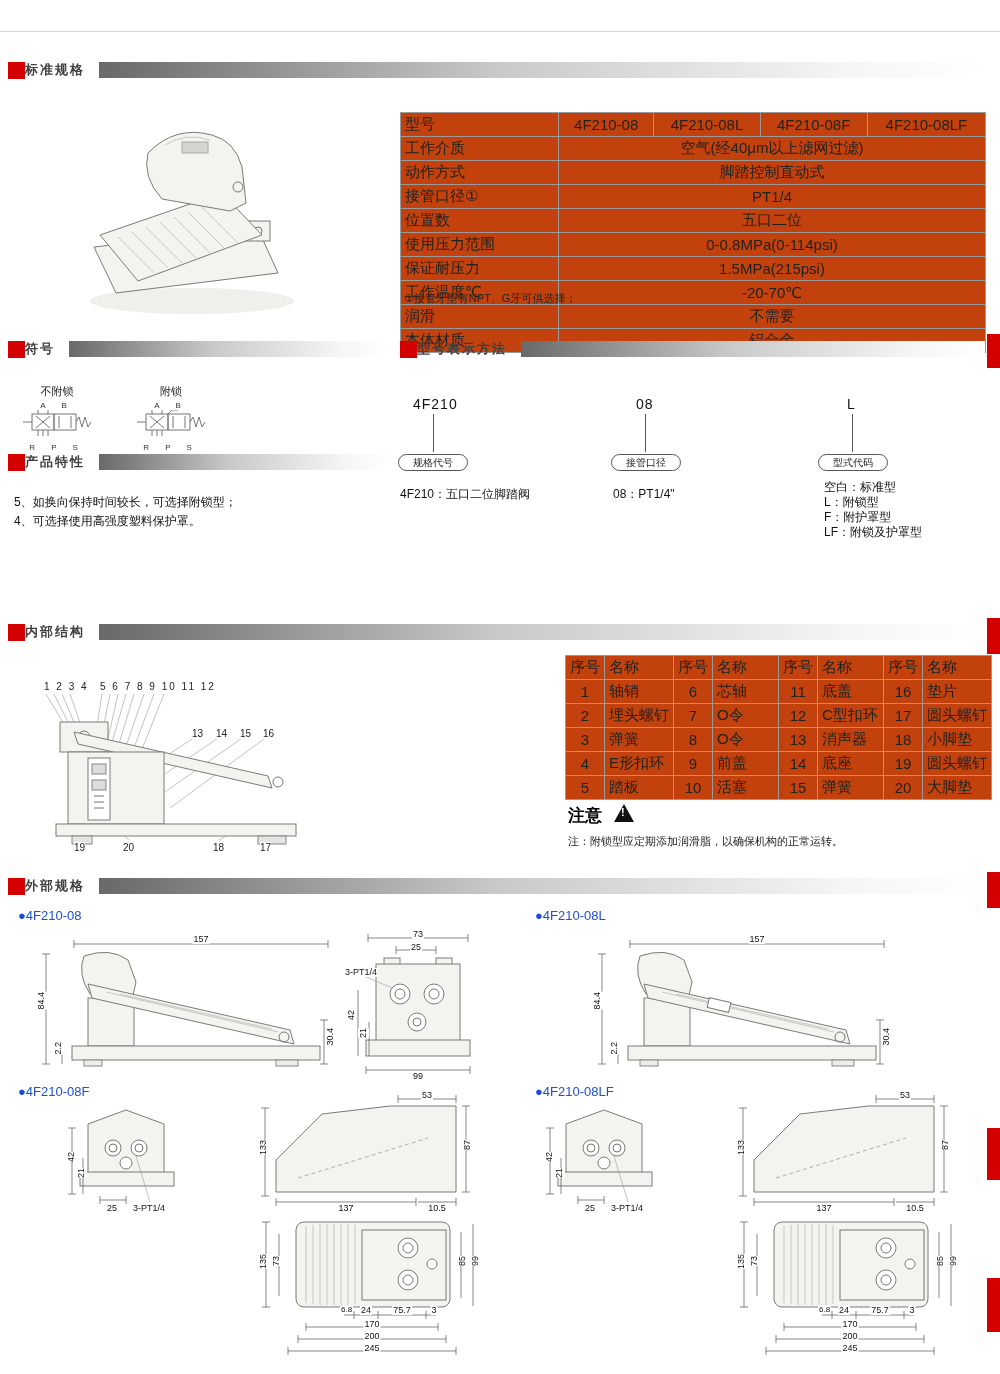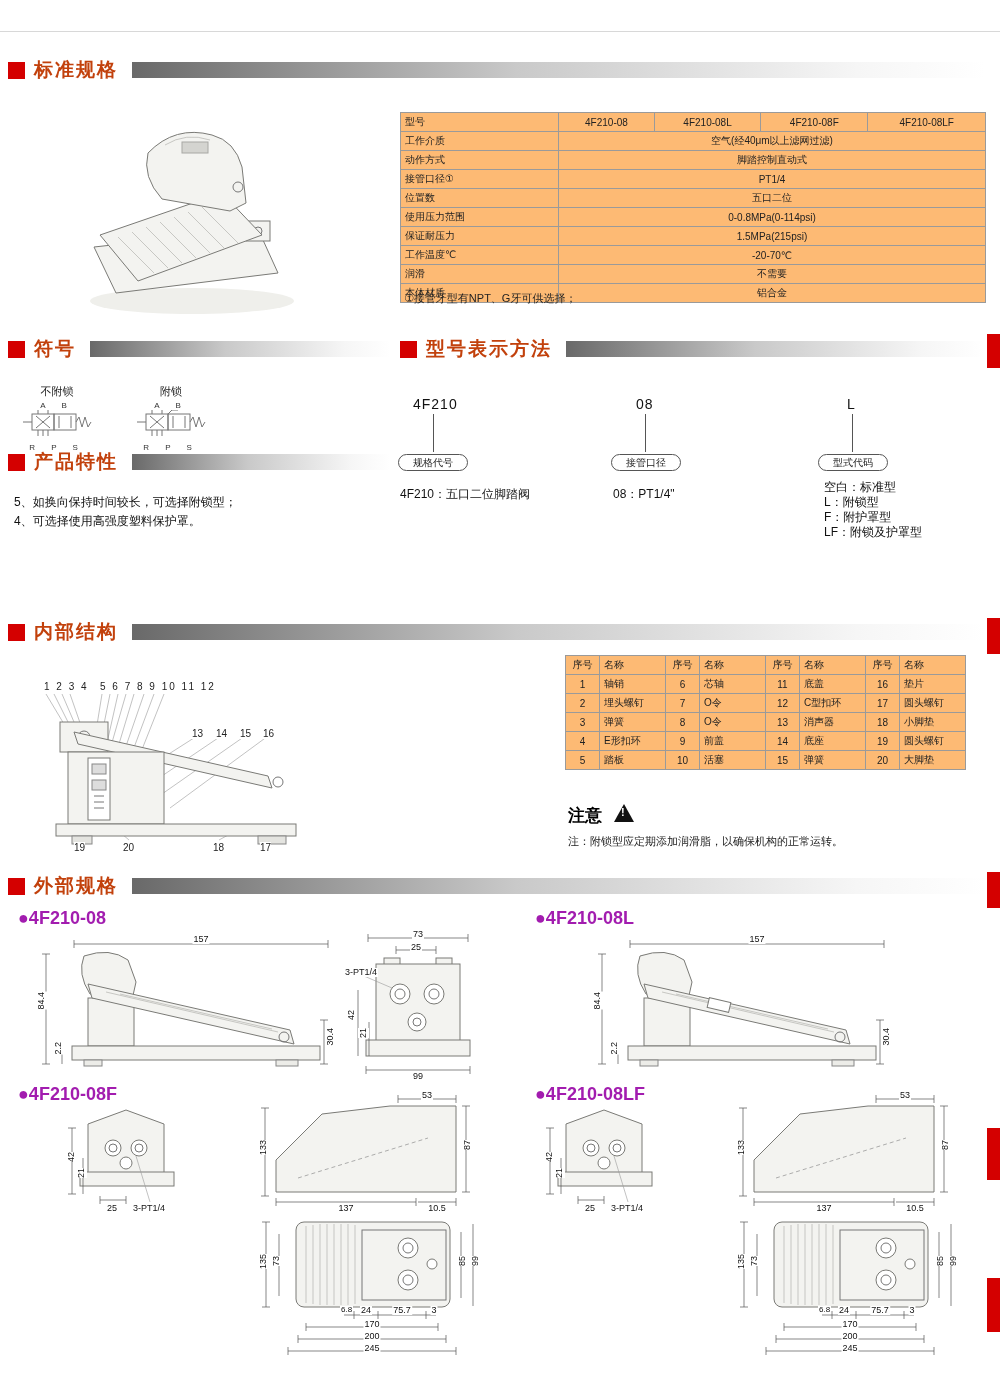--- a/index.html
+++ b/index.html
@@ -3,26 +3,26 @@
 <meta charset="utf-8">
 <style>
   *{margin:0;padding:0;box-sizing:border-box}
   html,body{background:#fff}
   .page{position:relative;width:1000px;height:1374px;background:#ffffff;
         font-family:"Liberation Sans","DejaVu Sans",sans-serif;color:#111;overflow:hidden}
   .topline{position:absolute;left:0;top:31px;width:1000px;height:1px;background:#d8d8d8}
   
   .sec{position:absolute;display:flex;align-items:center;height:26px}
   .sec .sq{width:17px;height:17px;background:#d40000;flex:0 0 auto}
-  .sec .t{font-size:19px;font-weight:bold;margin-left:9px;letter-spacing:2px;white-space:nowrap;color:#c2410c}
+  .sec .t{font-size:13px;font-weight:bold;letter-spacing:2px;white-space:nowrap;color:#404040}
   .sec .bar{flex:1;height:16px;margin-left:14px;background:linear-gradient(to right,#696969,#c9c9c9 45%,#f6f6f6 85%,#fff)}
   .rtab{position:absolute;right:0;width:13px;background:#d40000}
   
   table{border-collapse:collapse}
-  .dtab{position:absolute;font-size:10px;color:#222;background:#fdba74}
+  .dtab{position:absolute;font-size:15px;color:#222;background:#c2410c}
   .dtab td{border:1px solid #9a9a9a;padding:2px 4px;text-align:center;white-space:nowrap}
   .spec td:first-child{text-align:left;width:158px}
   .spec{width:586px}
   .parts td:nth-child(odd){width:34px;text-align:center}
   .parts td:nth-child(even){width:66px;text-align:left}
   .note{position:absolute;font-size:11px;color:#222;white-space:nowrap}
   
   .sym{position:absolute;text-align:center;width:86px}
   .sym-t{font-size:11px;margin-bottom:3px;color:#222}
   .sym-ports{font-size:8px;letter-spacing:7px;color:#333;line-height:1}
@@ -31,21 +31,21 @@
   .vline{position:absolute;width:1px;background:#555}
   .tag{position:absolute;width:70px;height:17px;border:1px solid #555;border-radius:9px;
        font-size:10px;display:flex;align-items:center;justify-content:center;color:#222;background:#fff}
   .mdesc{position:absolute;font-size:12px;color:#111;white-space:nowrap}
   .mdesc div{line-height:15px}
   
   .features{position:absolute;width:300px;font-size:12px;line-height:19px;color:#111}
   .features div{padding-left:24px;text-indent:-24px}
   
   .draw{position:absolute}
-  .glabel{position:absolute;font-size:18px;font-weight:bold;color:#a21caf;white-space:nowrap}
+  .glabel{position:absolute;font-size:13px;font-weight:normal;color:#1d4ed8;white-space:nowrap}
   .dim{position:absolute;font-size:9px;line-height:1;color:#111;background:#fff;padding:0 1px;white-space:nowrap}
   .dimv{writing-mode:vertical-rl;transform:rotate(180deg)}
   .cx{transform:translateX(-50%)}
   .numlbl{position:absolute;font-size:10px;letter-spacing:2px;color:#222;white-space:nowrap;background:#fff}
   .num1{position:absolute;font-size:10px;color:#222;background:#fff}
   
   .caution-title{position:absolute;font-size:17px;font-weight:bold;color:#000}
   .warn{position:absolute;width:0;height:0;border-left:10px solid transparent;border-right:10px solid transparent;border-bottom:18px solid #111}
   .warn-ex{position:absolute;left:-3px;top:3px;color:#fff;font-size:11px;font-weight:bold;line-height:1}
   

